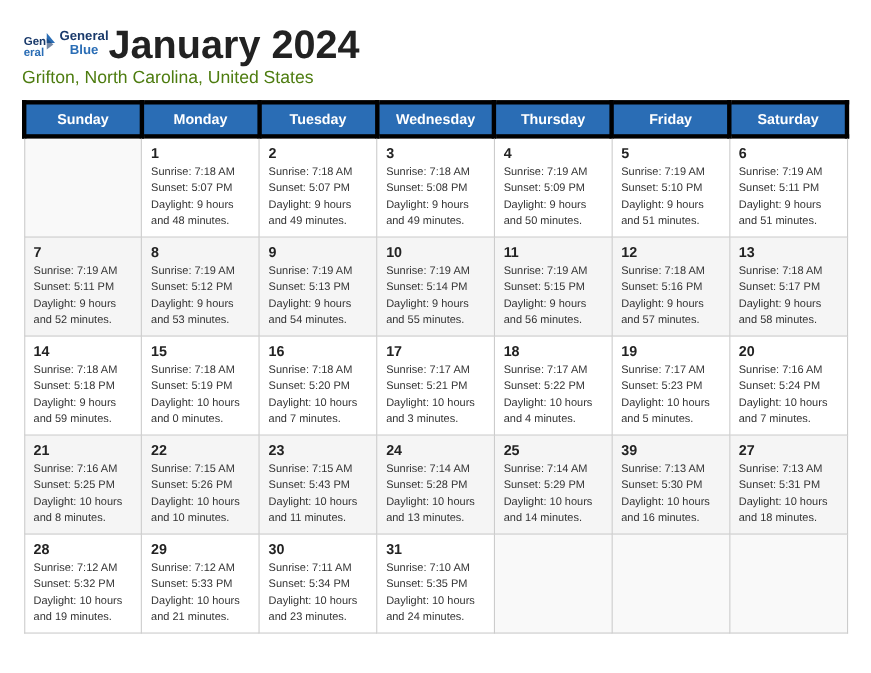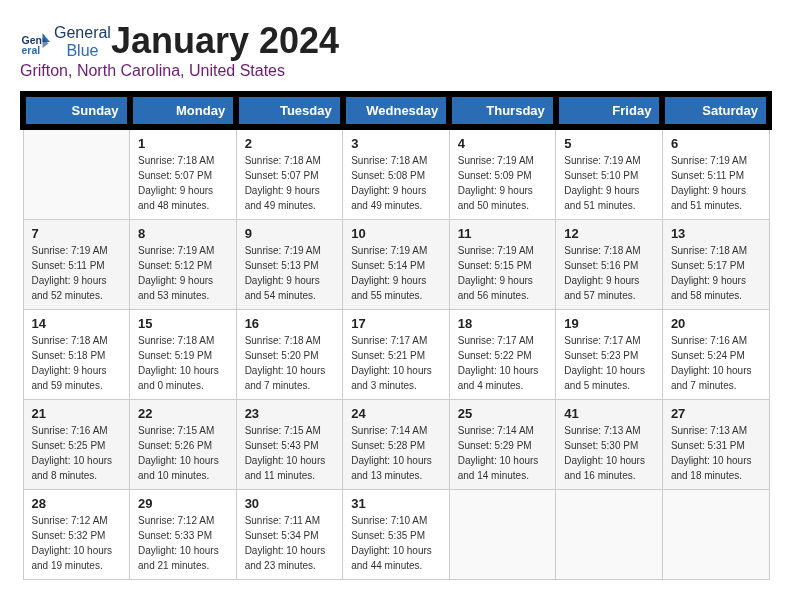--- a/index.html
+++ b/index.html
@@ -13,58 +13,58 @@
     .header-section {
       margin-bottom: 11px;
     }
     .month-title {
       font-size: 36px;
       font-weight: bold;
       color: #222;
     }
     .location-title {
       font-size: 16px;
-      color: #701a75;
+      color: #4d7c0f;
       margin-bottom: 10px;
     }
     .logo {
       float: left;
       display: flex;
       align-items: center;
       gap: 4px;
       margin-top: 4px;
       text-align: center;
     }
     .logo-text {
-      font-size: 16px;
-      font-weight: normal;
+      font-size: 12px;
+      font-weight: bold;
       color: #1a3a6b;
       line-height: 1.1;
     }
     .logo-blue {
       color: #2a6db5;
     }
     .logo-icon {
       width: 30px;
       height: 30px;
     }
     .clearfix::after { content: ''; display: table; clear: both; }
     table {
       width: 100%;
       border-collapse: collapse;
       table-layout: fixed;
     }
     thead tr th {
       background-color: #2a6db5;
       color: #fff;
-      text-align: right;
+      text-align: center;
       padding: 6px 8px;
       font-size: 13px;
       font-weight: bold;
-      border: 6px solid #000000;
+      border: 4px solid #000000;
     }
     tbody tr td {
       border: 1px solid #ccc;
       vertical-align: top;
       padding: 6px 8px;
       font-size: 10.5px;
       color: #333;
       height: 80px;
       background: #fff;
     }
@@ -349,21 +349,21 @@
         <td>
           <span class="day-number">25</span>
           <div class="day-info">
             <div>Sunrise: 7:14 AM</div>
             <div>Sunset: 5:29 PM</div>
             <div>Daylight: 10 hours</div>
             <div>and 14 minutes.</div>
           </div>
         </td>
         <td>
-          <span class="day-number">41</span>
+          <span class="day-number">39</span>
           <div class="day-info">
             <div>Sunrise: 7:13 AM</div>
             <div>Sunset: 5:30 PM</div>
             <div>Daylight: 10 hours</div>
             <div>and 16 minutes.</div>
           </div>
         </td>
         <td>
           <span class="day-number">27</span>
           <div class="day-info">
@@ -401,21 +401,21 @@
             <div>Daylight: 10 hours</div>
             <div>and 23 minutes.</div>
           </div>
         </td>
         <td>
           <span class="day-number">31</span>
           <div class="day-info">
             <div>Sunrise: 7:10 AM</div>
             <div>Sunset: 5:35 PM</div>
             <div>Daylight: 10 hours</div>
-            <div>and 44 minutes.</div>
+            <div>and 24 minutes.</div>
           </div>
         </td>
         <td class="empty-cell"></td>
         <td class="empty-cell"></td>
         <td class="empty-cell"></td>
       </tr>
     </tbody>
 </table>
 
 </body></html>

